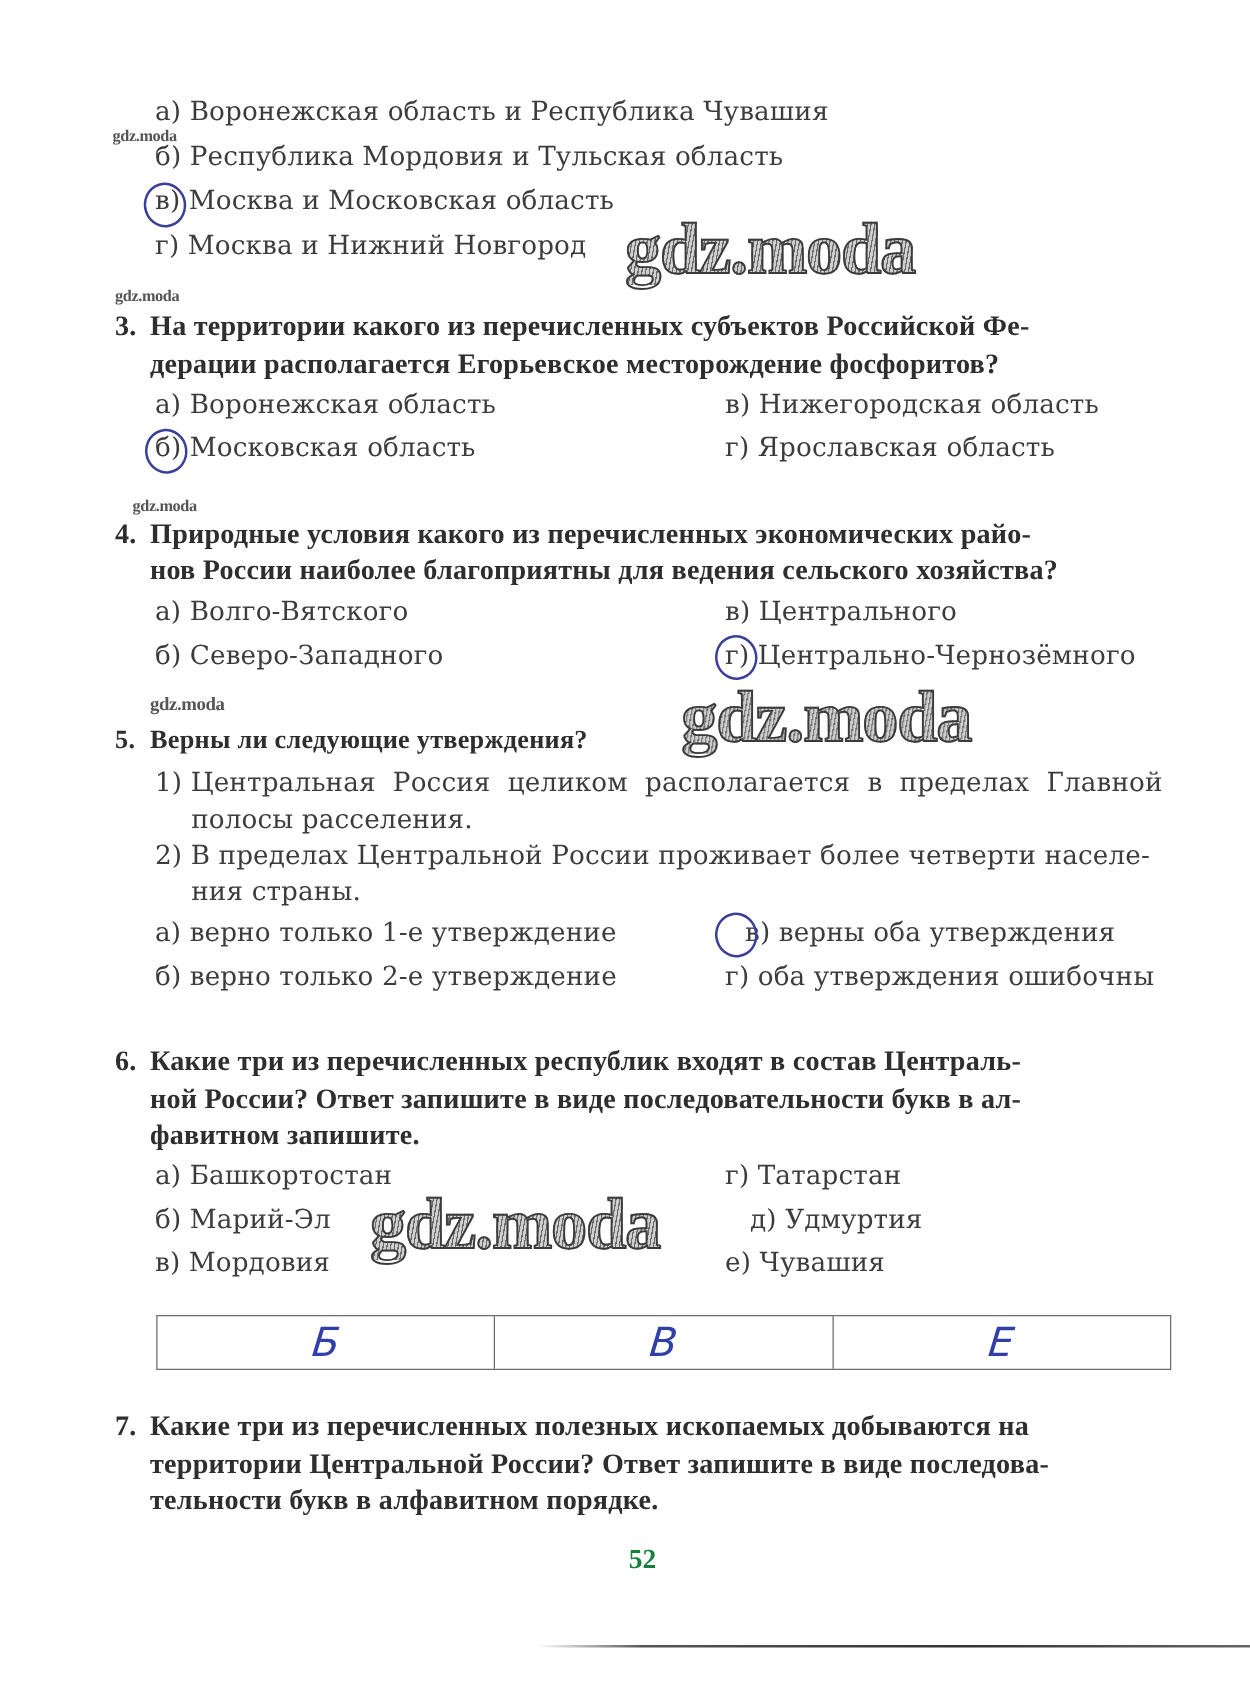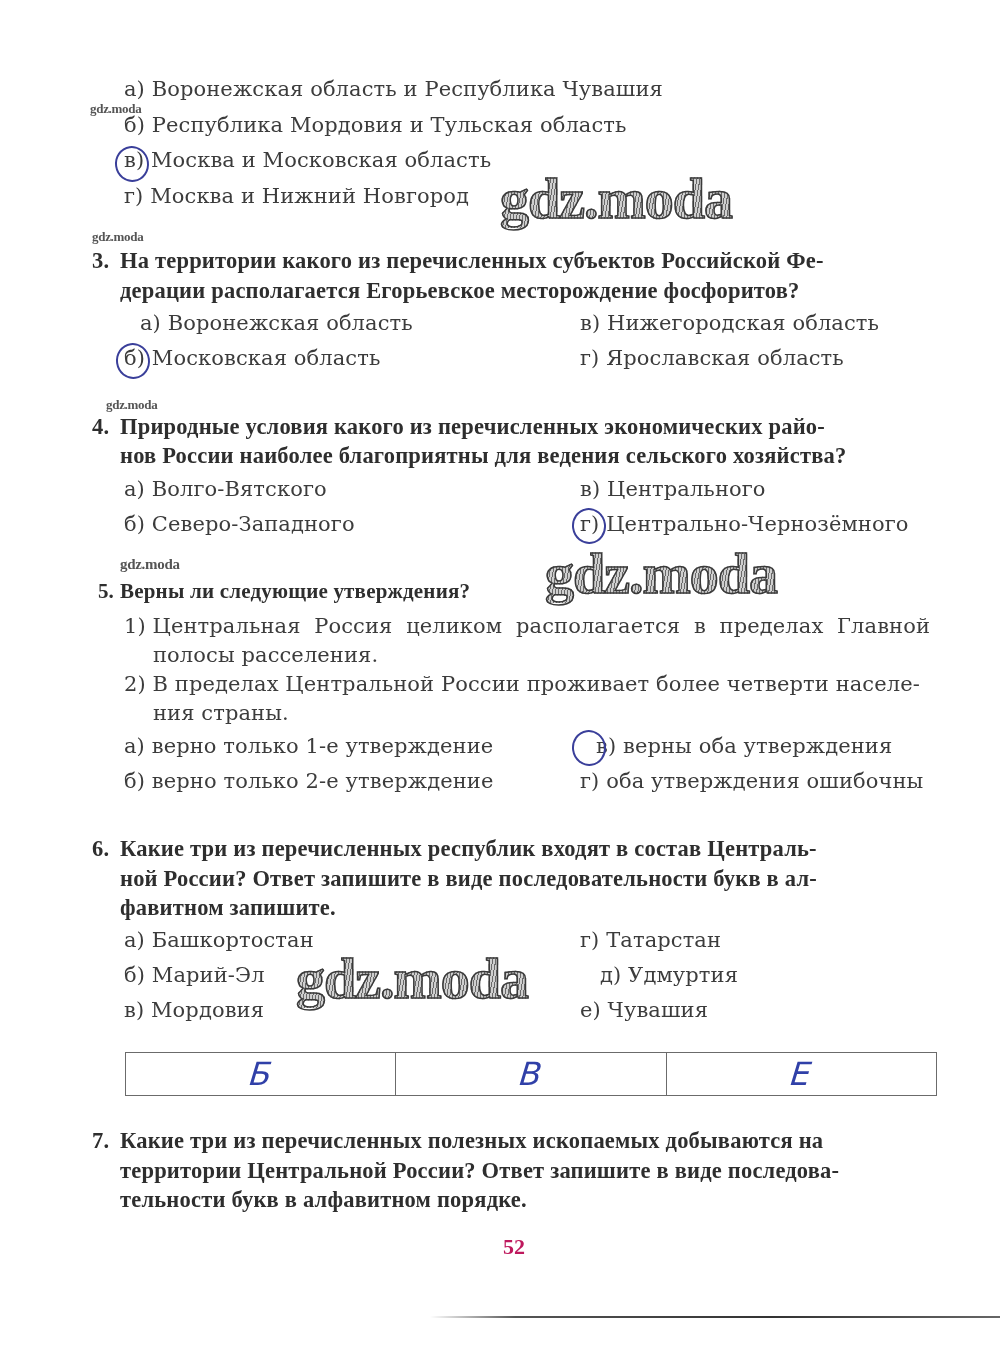--- a/index.html
+++ b/index.html
@@ -22,21 +22,21 @@
     }
     .circle {
       position: absolute; border: 2px solid #3a3f9a; border-radius: 50%;
       width: 30px; height: 32px; transform: rotate(-8deg);
     }
     .answer-table { position: absolute; left: 125px; top: 1052px; width: 812px; height: 44px;
       border: 1.5px solid #6b6b6b; display: flex; box-sizing: border-box; }
     .answer-cell { flex: 1; border-right: 1.5px solid #6b6b6b; display: flex; align-items: center; justify-content: center; }
     .answer-cell:last-child { border-right: none; }
     .hand { font-family: "DejaVu Sans", sans-serif; font-style: italic; font-size: 32px; color: #3040a8; font-weight: normal; transform: skewX(-6deg); }
-    .page-num { font-family: "Liberation Serif", serif; font-weight: bold; font-size: 22px; color: #be185d; }
+    .page-num { font-family: "Liberation Serif", serif; font-weight: bold; font-size: 22px; color: #15803d; }
     .bottom-rule { position: absolute; left: 430px; top: 1316px; width: 570px; height: 2px;
       background: linear-gradient(90deg, rgba(80,80,80,0) 0%, #555 15%, #333 60%, #666 100%); }
   </style>
 </head>
 <body>
 
 <div class="abs opt" style="left:124px; top:77px;">
   <span>а)</span>
   <span>Воронежская область и Республика Чувашия</span>
 </div>
@@ -54,21 +54,21 @@
   <span>г)</span>
   <span>Москва и Нижний Новгород</span>
 </div>
 <div class="abs big-wm" style="left:500px; top:170px;">gdz.moda</div>
 
 <div class="abs small-wm" style="left:92px; top:229px;">gdz.moda</div>
 <div class="abs q" style="left:92px; top:248px;">
   <span class="num">3.</span><span>На территории какого из перечисленных субъектов Российской Фе-</span>
 </div>
 <div class="abs q" style="left:120px; top:278px;">дерации располагается Егорьевское месторождение фосфоритов?</div>
-<div class="abs opt" style="left:140px; top:311px;">
+<div class="abs opt" style="left:124px; top:311px;">
   <span>а)</span>
   <span>Воронежская область</span>
 </div>
 <div class="abs opt" style="left:124px; top:346px;">
   <span>б)</span>
   <span>Московская область</span>
 </div>
 <div class="circle" style="left:116px; top:343px;"></div>
 <div class="abs opt" style="left:580px; top:311px;">
   <span>в)</span>
@@ -97,21 +97,21 @@
   <span>Центрального</span>
 </div>
 <div class="abs opt" style="left:580px; top:512px;">
   <span>г)</span>
   <span>Центрально-Чернозёмного</span>
 </div>
 <div class="circle" style="left:572px; top:508px;"></div>
 
 <div class="abs small-wm" style="left:120px; top:556px; font-size:15px;">gdz.moda</div>
 <div class="abs big-wm" style="left:545px; top:545px;">gdz.moda</div>
-<div class="abs q" style="left:92px; top:579px; font-size:21px;text-align:center;">
+<div class="abs q" style="left:92px; top:579px; font-size:21px;">
   <span class="num">5.</span><span>Верны ли следующие утверждения?</span>
 </div>
 <div class="abs opt" style="left:124px; top:614px;">
   <span>1)</span>
   <span style="word-spacing:7px;">Центральная Россия целиком располагается в пределах Главной</span>
 </div>
 <div class="abs opt" style="left:153px; top:643px;">полосы расселения.</div>
 <div class="abs opt" style="left:124px; top:672px;">
   <span>2)</span>
   <span>В пределах Центральной России проживает более четверти населе-</span>

